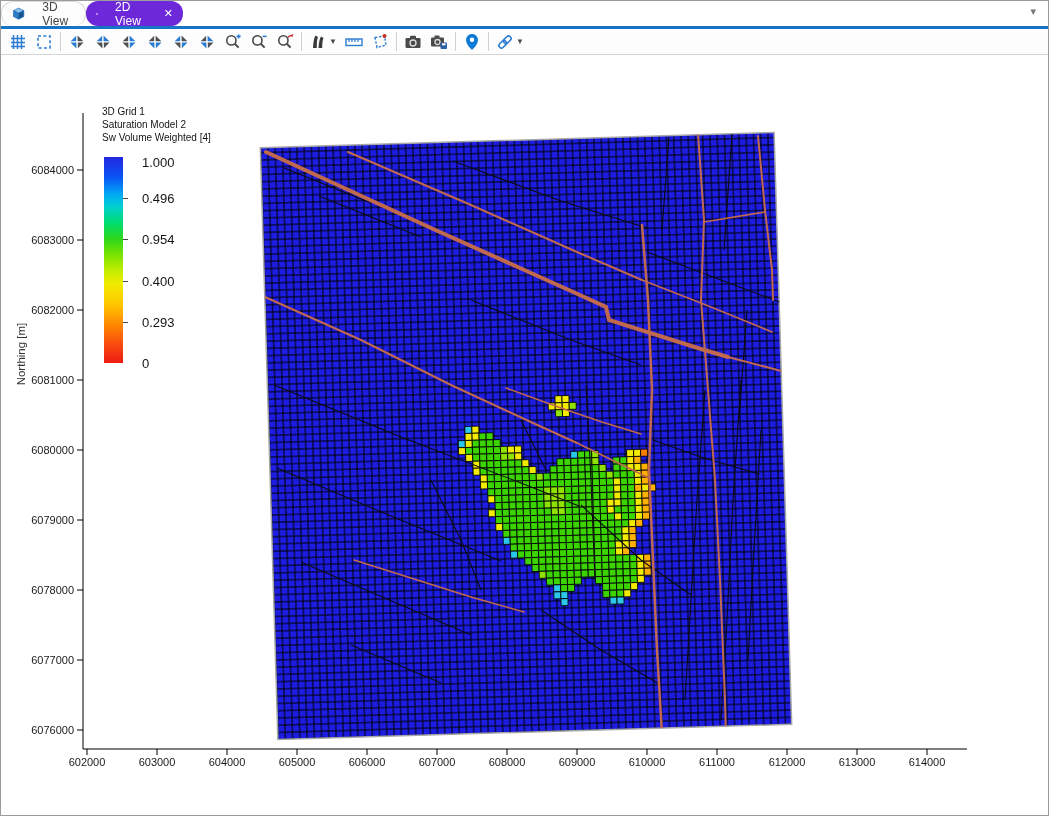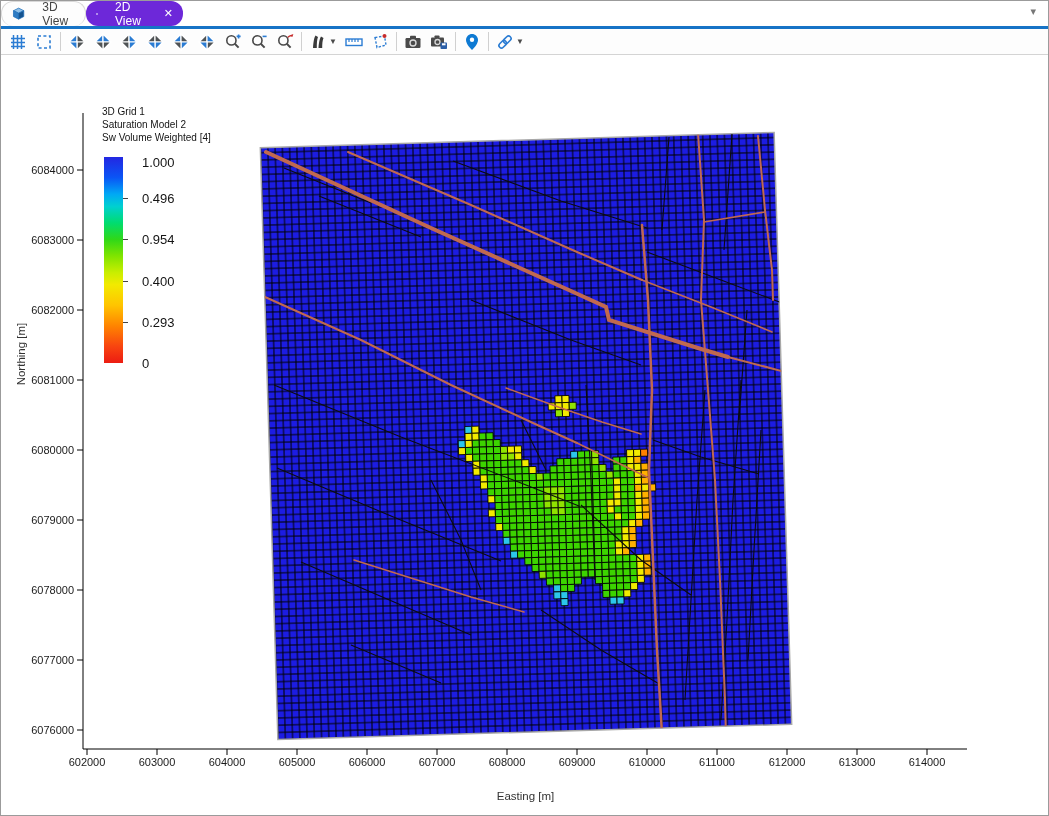--- a/index.html
+++ b/index.html
@@ -743,16 +743,15 @@
         <div class="cbt" style="top: 143.2px;"></div>
         <div class="cbl" style="top: 184.4px;">0.954</div>
         <div class="cbt" style="top: 184.4px;"></div>
         <div class="cbl" style="top: 225.6px;">0.400</div>
         <div class="cbt" style="top: 225.6px;"></div>
         <div class="cbl" style="top: 266.8px;">0.293</div>
         <div class="cbt" style="top: 266.8px;"></div>
         <div class="cbl" style="top: 308px;">0</div>
       </div>
 
-    <div class="xlabel">Easting [m]</div>
     <div class="ylabel">Northing [m]</div>
   </div>
 </div>
 
 </body></html>

